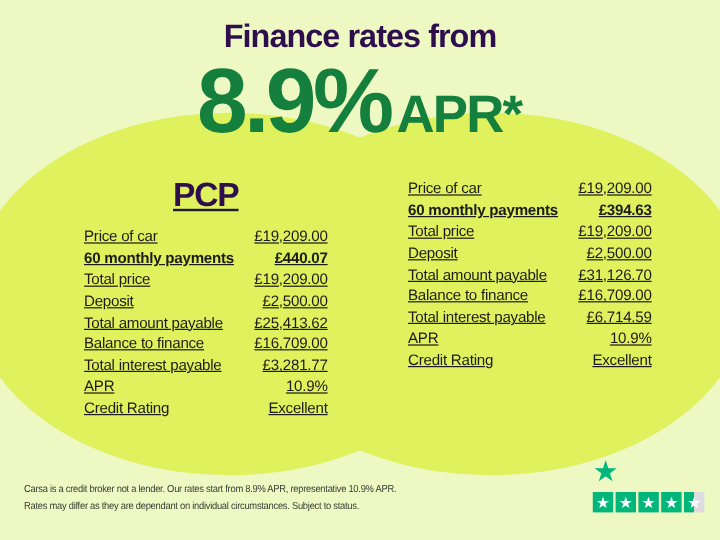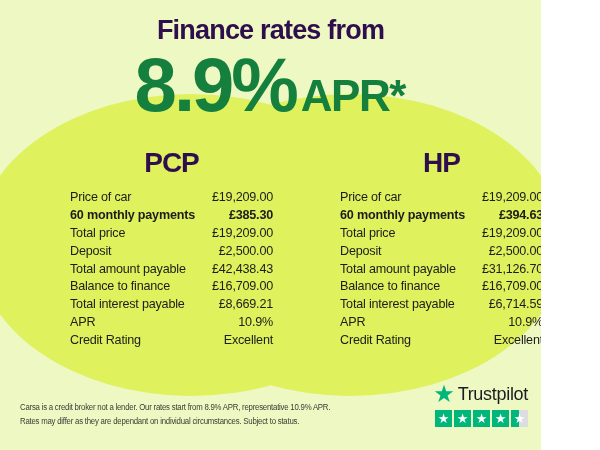--- a/index.html
+++ b/index.html
@@ -1,24 +1,23 @@
 <!DOCTYPE html>
 <html><head>
 <meta charset="utf-8">
 <style>
   html,body { margin:0; padding:0; }
   .canvas {
     position: relative;
-    width: 524px;
+    width: 600px;
     height: 450px;
     overflow: hidden;
     background: #edf8c3;
     font-family: "Liberation Sans", sans-serif;
     color: #1c1c1a;
-    padding-left: 17px;
   }
   .blob {
     position: absolute;
     width: 430px;
     height: 302px;
     top: 94px;
     border-radius: 50%;
     background: #dff15d;
     z-index: 0;
   }
@@ -57,21 +56,21 @@
     line-height: 1;
     letter-spacing: -1.5px;
     margin-left: 5px;
   }
   .rate-star {
     font-size: 44px;
     font-weight: bold;
     line-height: 1;
   }
 
-  .col { position: absolute; top: 148px; }
+  .col { position: absolute; top: 148px; text-decoration: underline; }
   .col-pcp { left: 70px;  width: 203px; }
   .col-hp  { left: 340px; width: 203px; }
   .col h2 {
     margin: 0 0 10px 0;
     text-align: center;
     font-size: 28px;
     line-height: 30px;
     font-weight: bold;
     letter-spacing: -1px;
     color: #2f0e4e;
@@ -129,55 +128,54 @@
 
     <section class="col col-pcp">
       <h2>PCP</h2>
       <div class="rows">
           <div class="row">
             <span class="lbl">Price of car</span>
             <span class="val">£19,209.00</span>
           </div>
           <div class="row bold">
             <span class="lbl">60 monthly payments</span>
-            <span class="val">£385.30</span>
+            <span class="val">£440.07</span>
           </div>
           <div class="row">
             <span class="lbl">Total price</span>
             <span class="val">£19,209.00</span>
           </div>
           <div class="row">
             <span class="lbl">Deposit</span>
             <span class="val">£2,500.00</span>
           </div>
           <div class="row">
             <span class="lbl">Total amount payable</span>
-            <span class="val">£42,438.43</span>
+            <span class="val">£25,413.62</span>
           </div>
           <div class="row">
             <span class="lbl">Balance to finance</span>
             <span class="val">£16,709.00</span>
           </div>
           <div class="row">
             <span class="lbl">Total interest payable</span>
-            <span class="val">£8,669.21</span>
+            <span class="val">£3,281.77</span>
           </div>
           <div class="row">
             <span class="lbl">APR</span>
             <span class="val">10.9%</span>
           </div>
           <div class="row">
             <span class="lbl">Credit Rating</span>
             <span class="val">Excellent</span>
           </div>
         </div>
     </section>
 
     <section class="col col-hp">
-      <h2>HP</h2>
       <div class="rows">
           <div class="row">
             <span class="lbl">Price of car</span>
             <span class="val">£19,209.00</span>
           </div>
           <div class="row bold">
             <span class="lbl">60 monthly payments</span>
             <span class="val">£394.63</span>
           </div>
           <div class="row">
@@ -212,21 +210,20 @@
     </section>
 
     <div class="disclaimer">
       <div>Carsa is a credit broker not a lender. Our rates start from 8.9% APR, representative 10.9% APR.</div>
       <div>Rates may differ as they are dependant on individual circumstances. Subject to status.</div>
     </div>
 
     <div class="trustpilot">
       <div class="tp-head">
         <span class="tp-star-glyph">★</span>
-        <span class="tp-name">Trustpilot</span>
       </div>
       <div class="tp-stars">
           <div class="tp-box" style="background: rgb(0, 182, 122);">
             <span class="tp-glyph">★</span>
           </div>
           <div class="tp-box" style="background: rgb(0, 182, 122);">
             <span class="tp-glyph">★</span>
           </div>
           <div class="tp-box" style="background: rgb(0, 182, 122);">
             <span class="tp-glyph">★</span>

